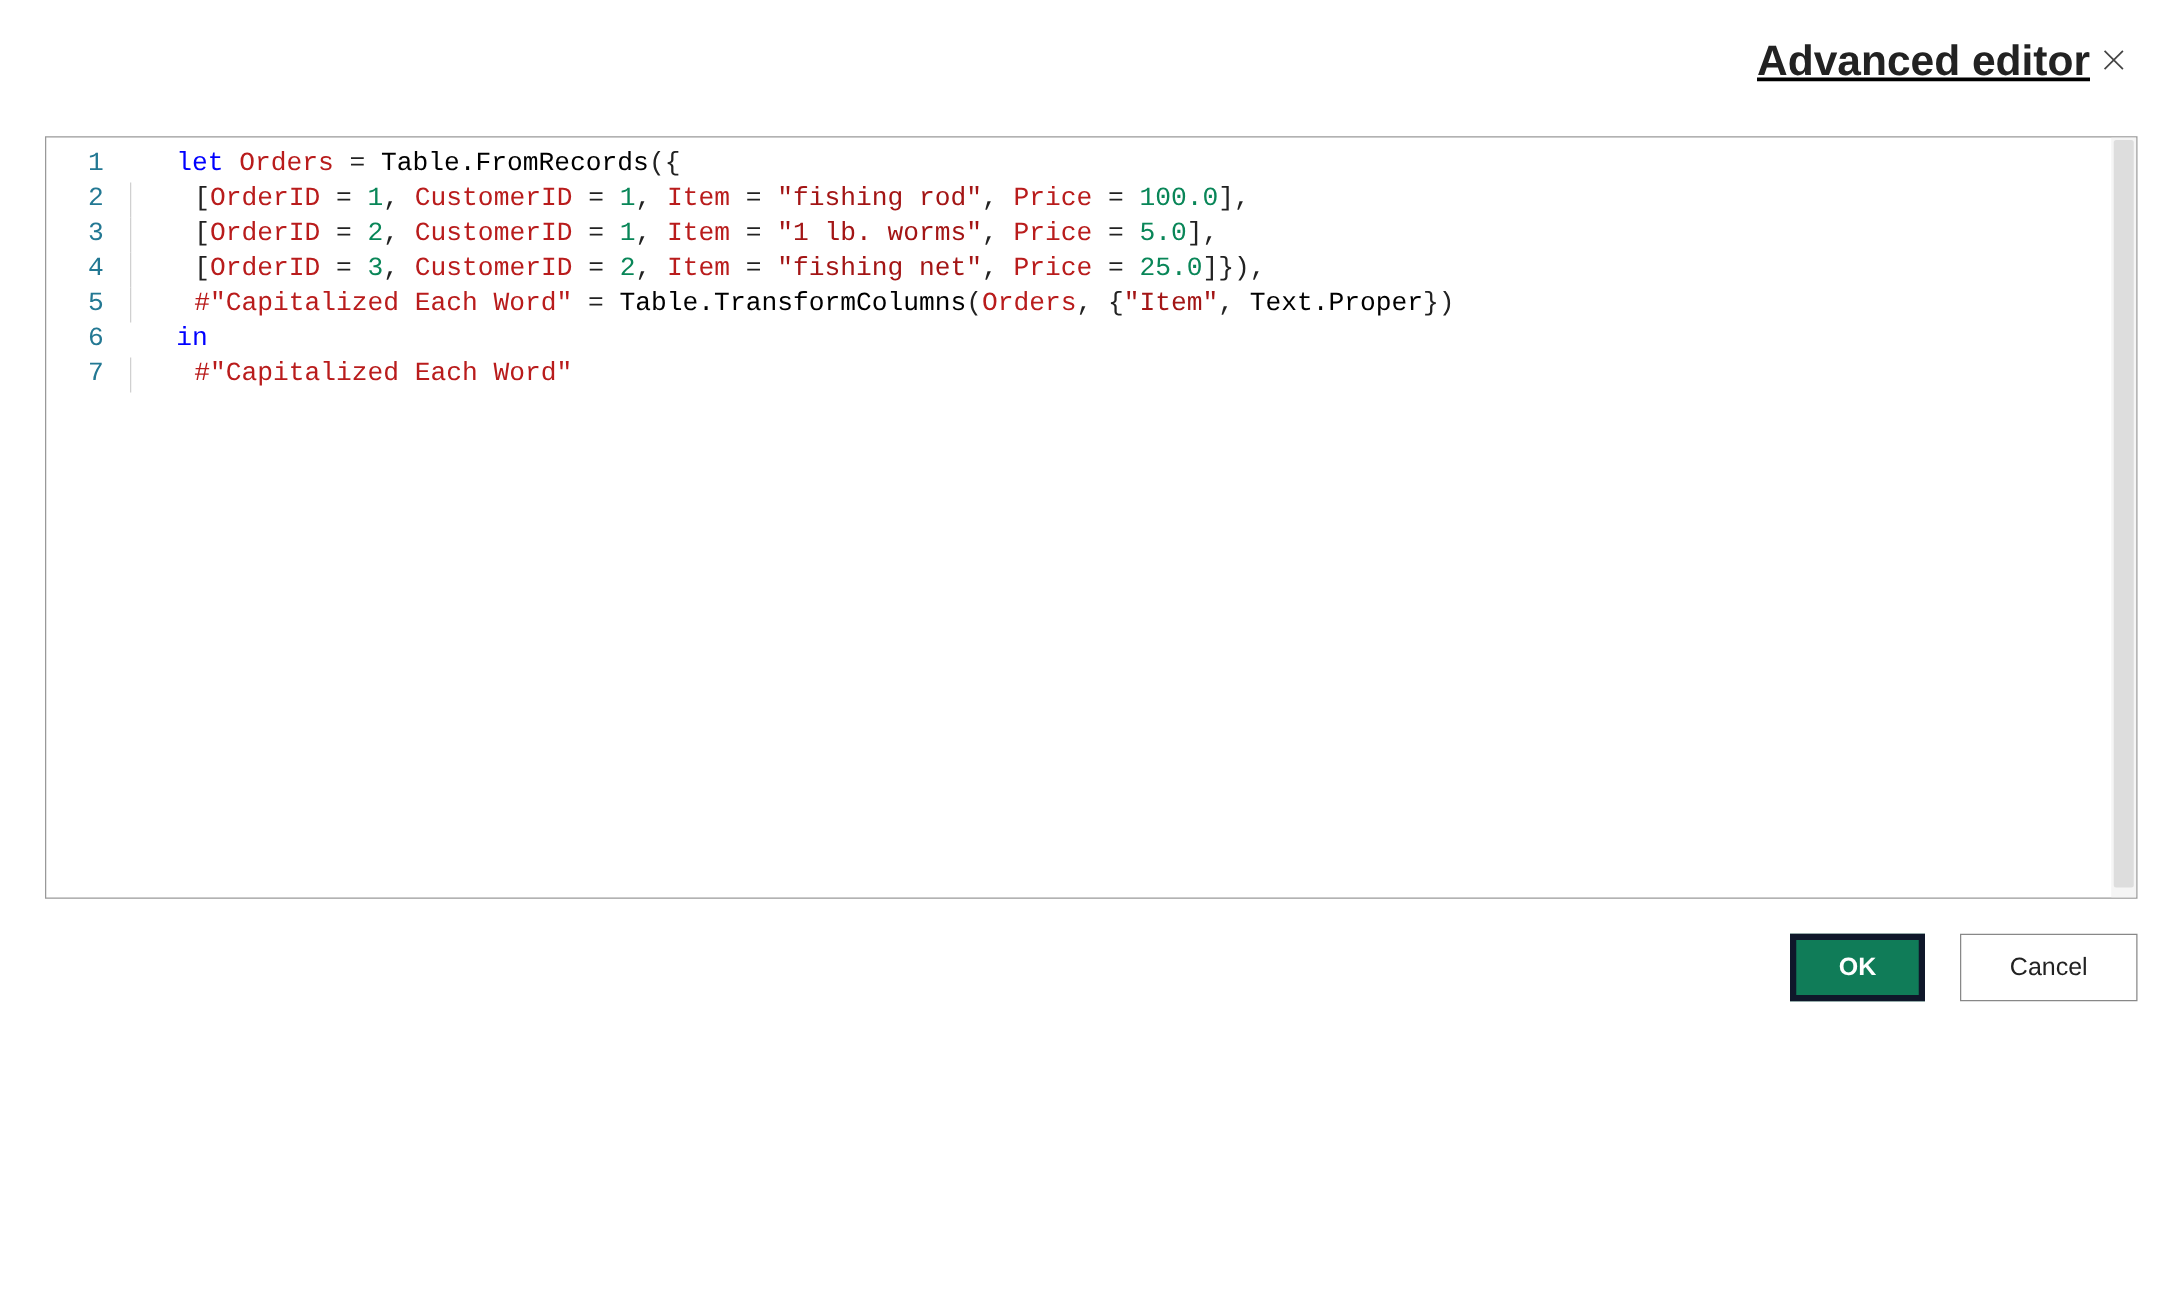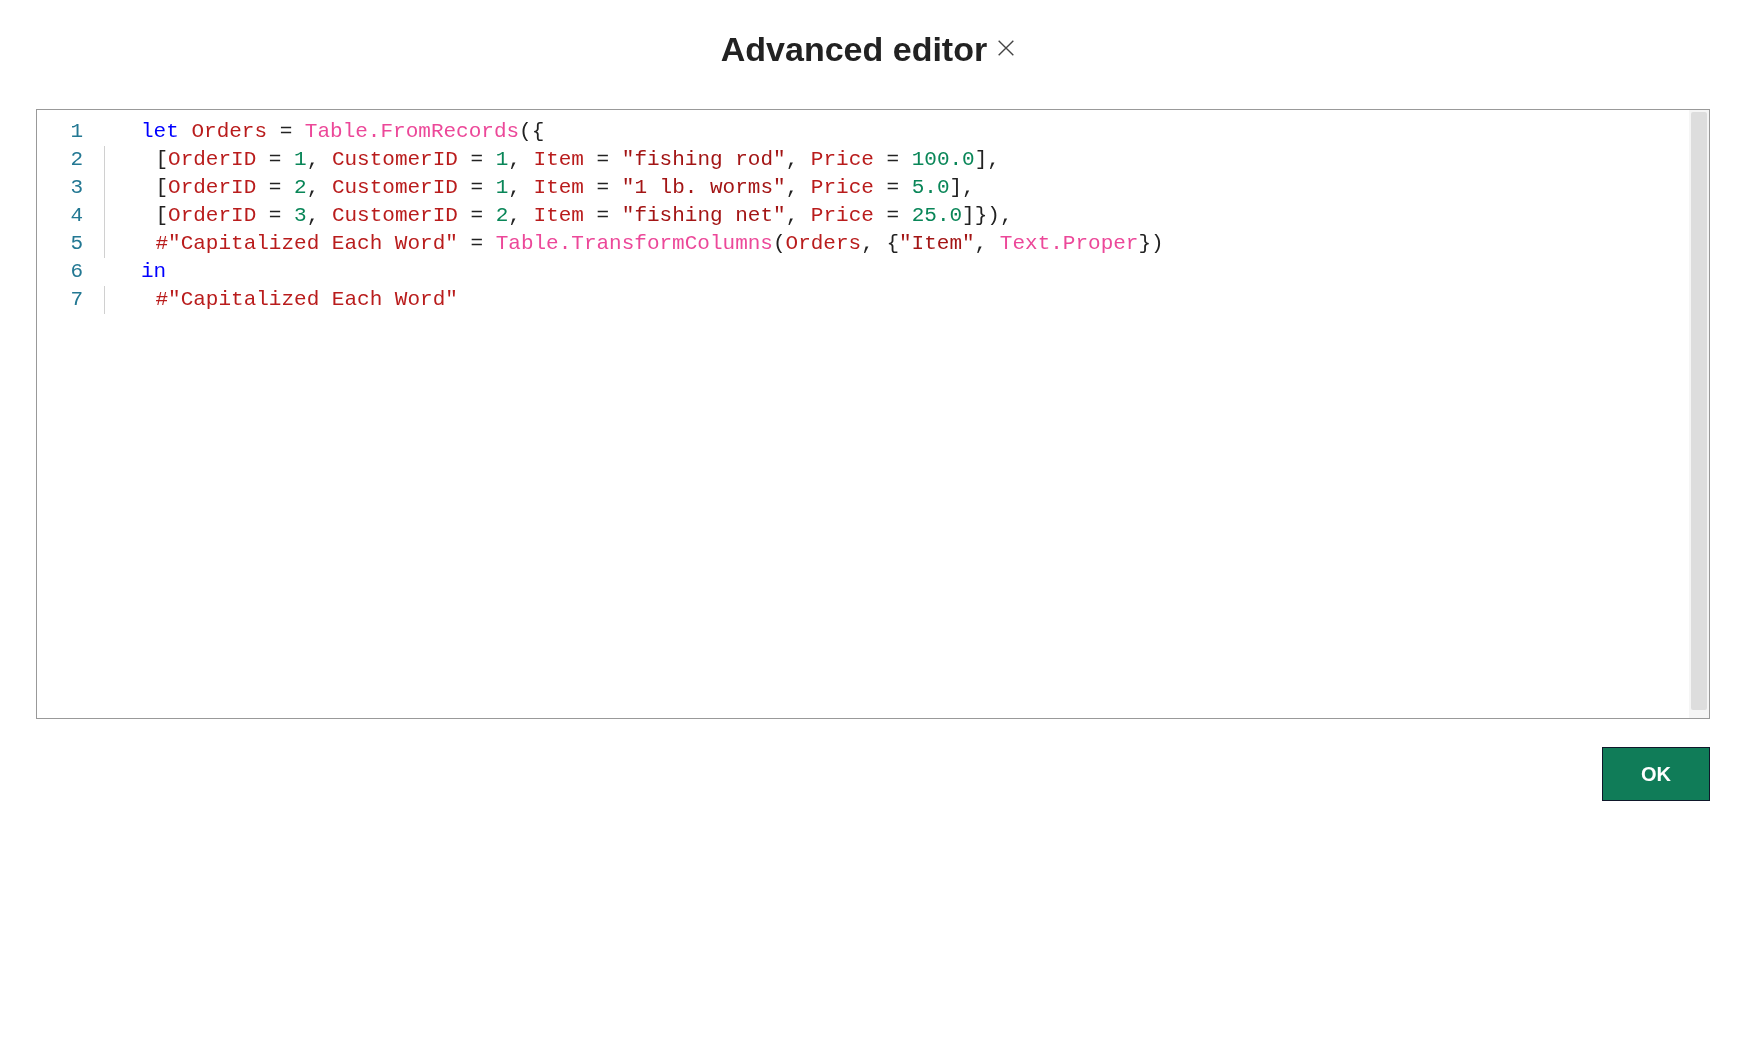--- a/index.html
+++ b/index.html
@@ -7,23 +7,24 @@
       margin: 0;
       padding: 0;
     }
     body {
       font-family: "Segoe UI", -apple-system, sans-serif;
       background: #fff;
       padding: 30px 36px;
     }
     .header {
       display: flex;
-      justify-content: center;
+      justify-content: flex-end;
       align-items: center;
       margin-bottom: 40px;
+      text-decoration: underline;
     }
     .title {
       font-size: 34px;
       font-weight: 600;
       color: #222;
     }
     .close-btn {
       font-size: 28px;
       color: #444;
       cursor: pointer;
@@ -77,21 +78,21 @@
     .indent-guide {
       position: absolute;
       left: 11px;
       top: 0;
       bottom: 0;
       width: 1px;
       background: #d0d0d0;
     }
     .tok-kw { color: #0000ff; margin-left: 36px; }
     .tok-ident { color: #b91c1c; }
-    .tok-fn { color: #ec4899; }
+    .tok-fn { color: #000000; }
     .tok-num { color: #098658; }
     .tok-str { color: #a31515; }
     .tok-punc { color: #222; }
     .scrollbar-track {
       position: absolute;
       right: 0;
       top: 0;
       bottom: 0;
       width: 20px;
       background: #f5f5f5;
@@ -116,21 +117,21 @@
       height: 54px;
       font-size: 20px;
       border: 1px solid #888;
       background: #fff;
       cursor: pointer;
       font-family: inherit;
     }
     .btn-primary {
       background: #107c58;
       color: #fff;
-      border: 1px solid #0f172a;
+      border: 5px solid #0f172a;
       font-weight: 600;
     }
     .btn-secondary {
       color: #222;
       min-width: 142px;
     }
   </style>
 </head>
 <body>
 
@@ -158,13 +159,14 @@
       </div>
     <div class="code-area" id="code-area"><div class="code-line"><span class="tok-kw">let</span><span class="tok-punc"> </span><span class="tok-ident">Orders</span><span class="tok-punc"> = </span><span class="tok-fn">Table.FromRecords</span><span class="tok-punc">({</span></div><div class="code-line"><span class="indent-guide"></span><span>    </span><span class="tok-punc">[</span><span class="tok-ident">OrderID</span><span class="tok-punc"> = </span><span class="tok-num">1</span><span class="tok-punc">, </span><span class="tok-ident">CustomerID</span><span class="tok-punc"> = </span><span class="tok-num">1</span><span class="tok-punc">, </span><span class="tok-ident">Item</span><span class="tok-punc"> = </span><span class="tok-str">"fishing rod"</span><span class="tok-punc">, </span><span class="tok-ident">Price</span><span class="tok-punc"> = </span><span class="tok-num">100.0</span><span class="tok-punc">],</span></div><div class="code-line"><span class="indent-guide"></span><span>    </span><span class="tok-punc">[</span><span class="tok-ident">OrderID</span><span class="tok-punc"> = </span><span class="tok-num">2</span><span class="tok-punc">, </span><span class="tok-ident">CustomerID</span><span class="tok-punc"> = </span><span class="tok-num">1</span><span class="tok-punc">, </span><span class="tok-ident">Item</span><span class="tok-punc"> = </span><span class="tok-str">"1 lb. worms"</span><span class="tok-punc">, </span><span class="tok-ident">Price</span><span class="tok-punc"> = </span><span class="tok-num">5.0</span><span class="tok-punc">],</span></div><div class="code-line"><span class="indent-guide"></span><span>    </span><span class="tok-punc">[</span><span class="tok-ident">OrderID</span><span class="tok-punc"> = </span><span class="tok-num">3</span><span class="tok-punc">, </span><span class="tok-ident">CustomerID</span><span class="tok-punc"> = </span><span class="tok-num">2</span><span class="tok-punc">, </span><span class="tok-ident">Item</span><span class="tok-punc"> = </span><span class="tok-str">"fishing net"</span><span class="tok-punc">, </span><span class="tok-ident">Price</span><span class="tok-punc"> = </span><span class="tok-num">25.0</span><span class="tok-punc">]}),</span></div><div class="code-line"><span class="indent-guide"></span><span>    </span><span class="tok-ident">#"Capitalized Each Word"</span><span class="tok-punc"> = </span><span class="tok-fn">Table.TransformColumns</span><span class="tok-punc">(</span><span class="tok-ident">Orders</span><span class="tok-punc">, {</span><span class="tok-str">"Item"</span><span class="tok-punc">, </span><span class="tok-fn">Text.Proper</span><span class="tok-punc">})</span></div><div class="code-line"><span class="tok-kw">in</span></div><div class="code-line"><span class="indent-guide"></span><span>    </span><span class="tok-ident">#"Capitalized Each Word"</span></div></div>
   </div>
   <div class="scrollbar-track">
     <div class="scrollbar-thumb"></div>
   </div>
 </div>
 
 <div class="footer">
   <button class="btn btn-primary">OK</button>
+  <button class="btn btn-secondary">Cancel</button>
 </div>
 
 </body></html>

